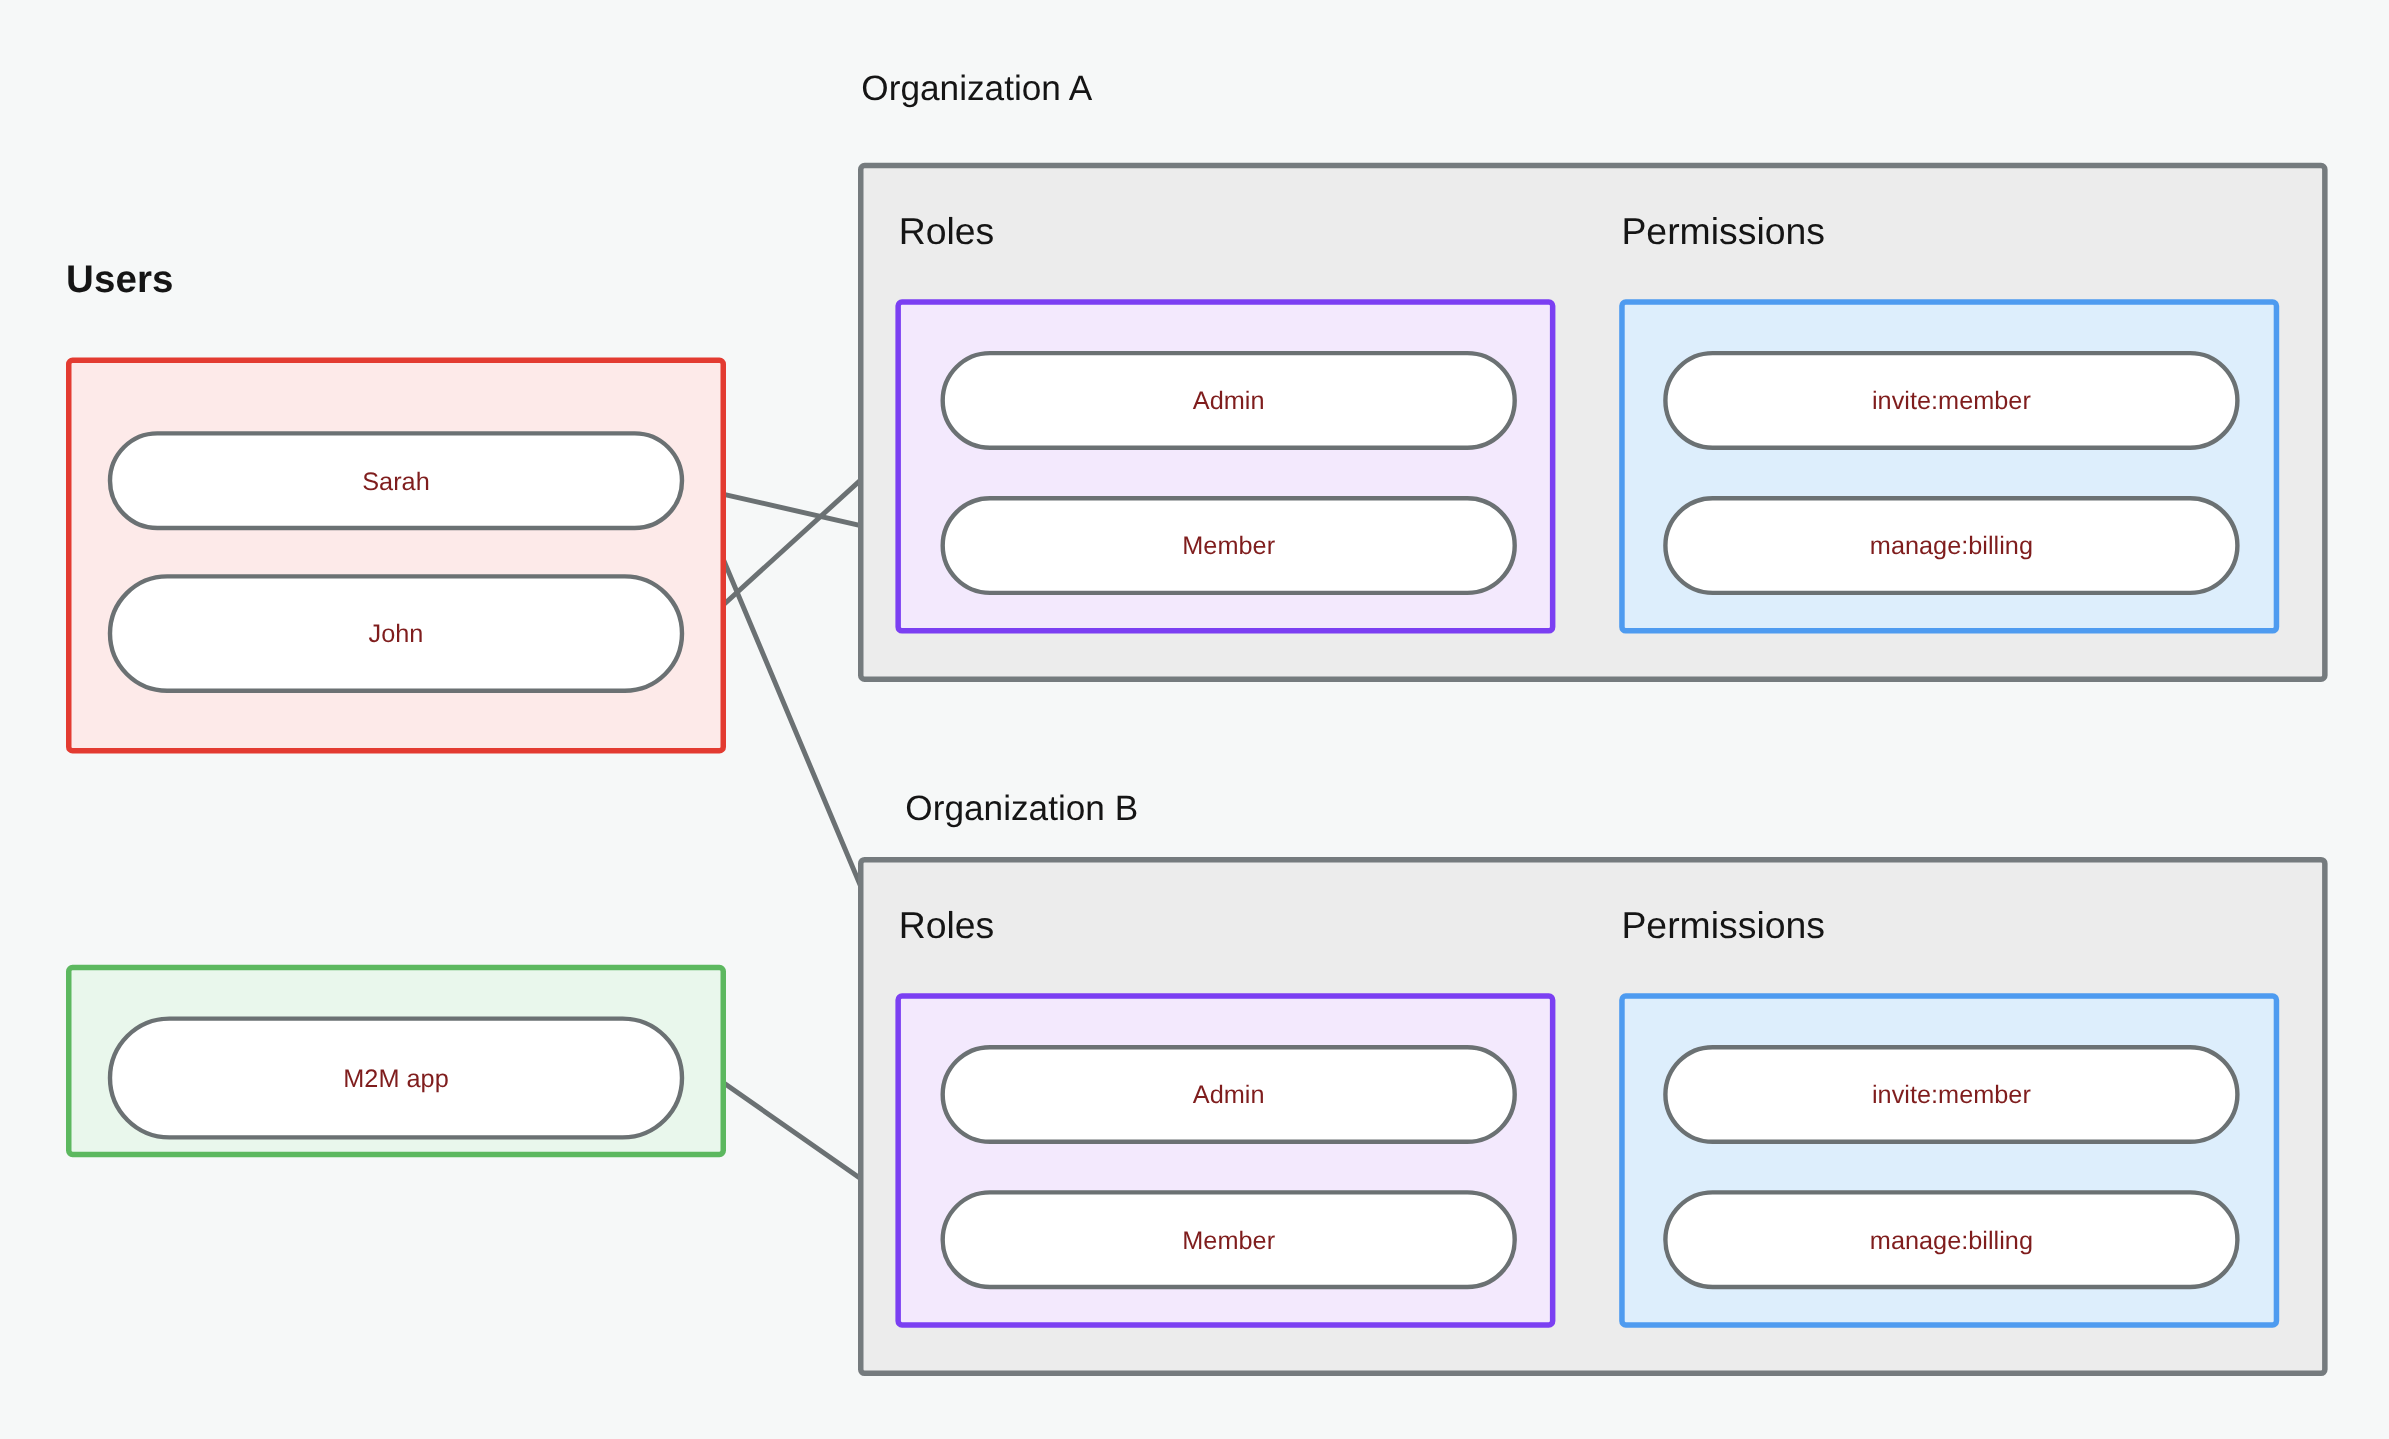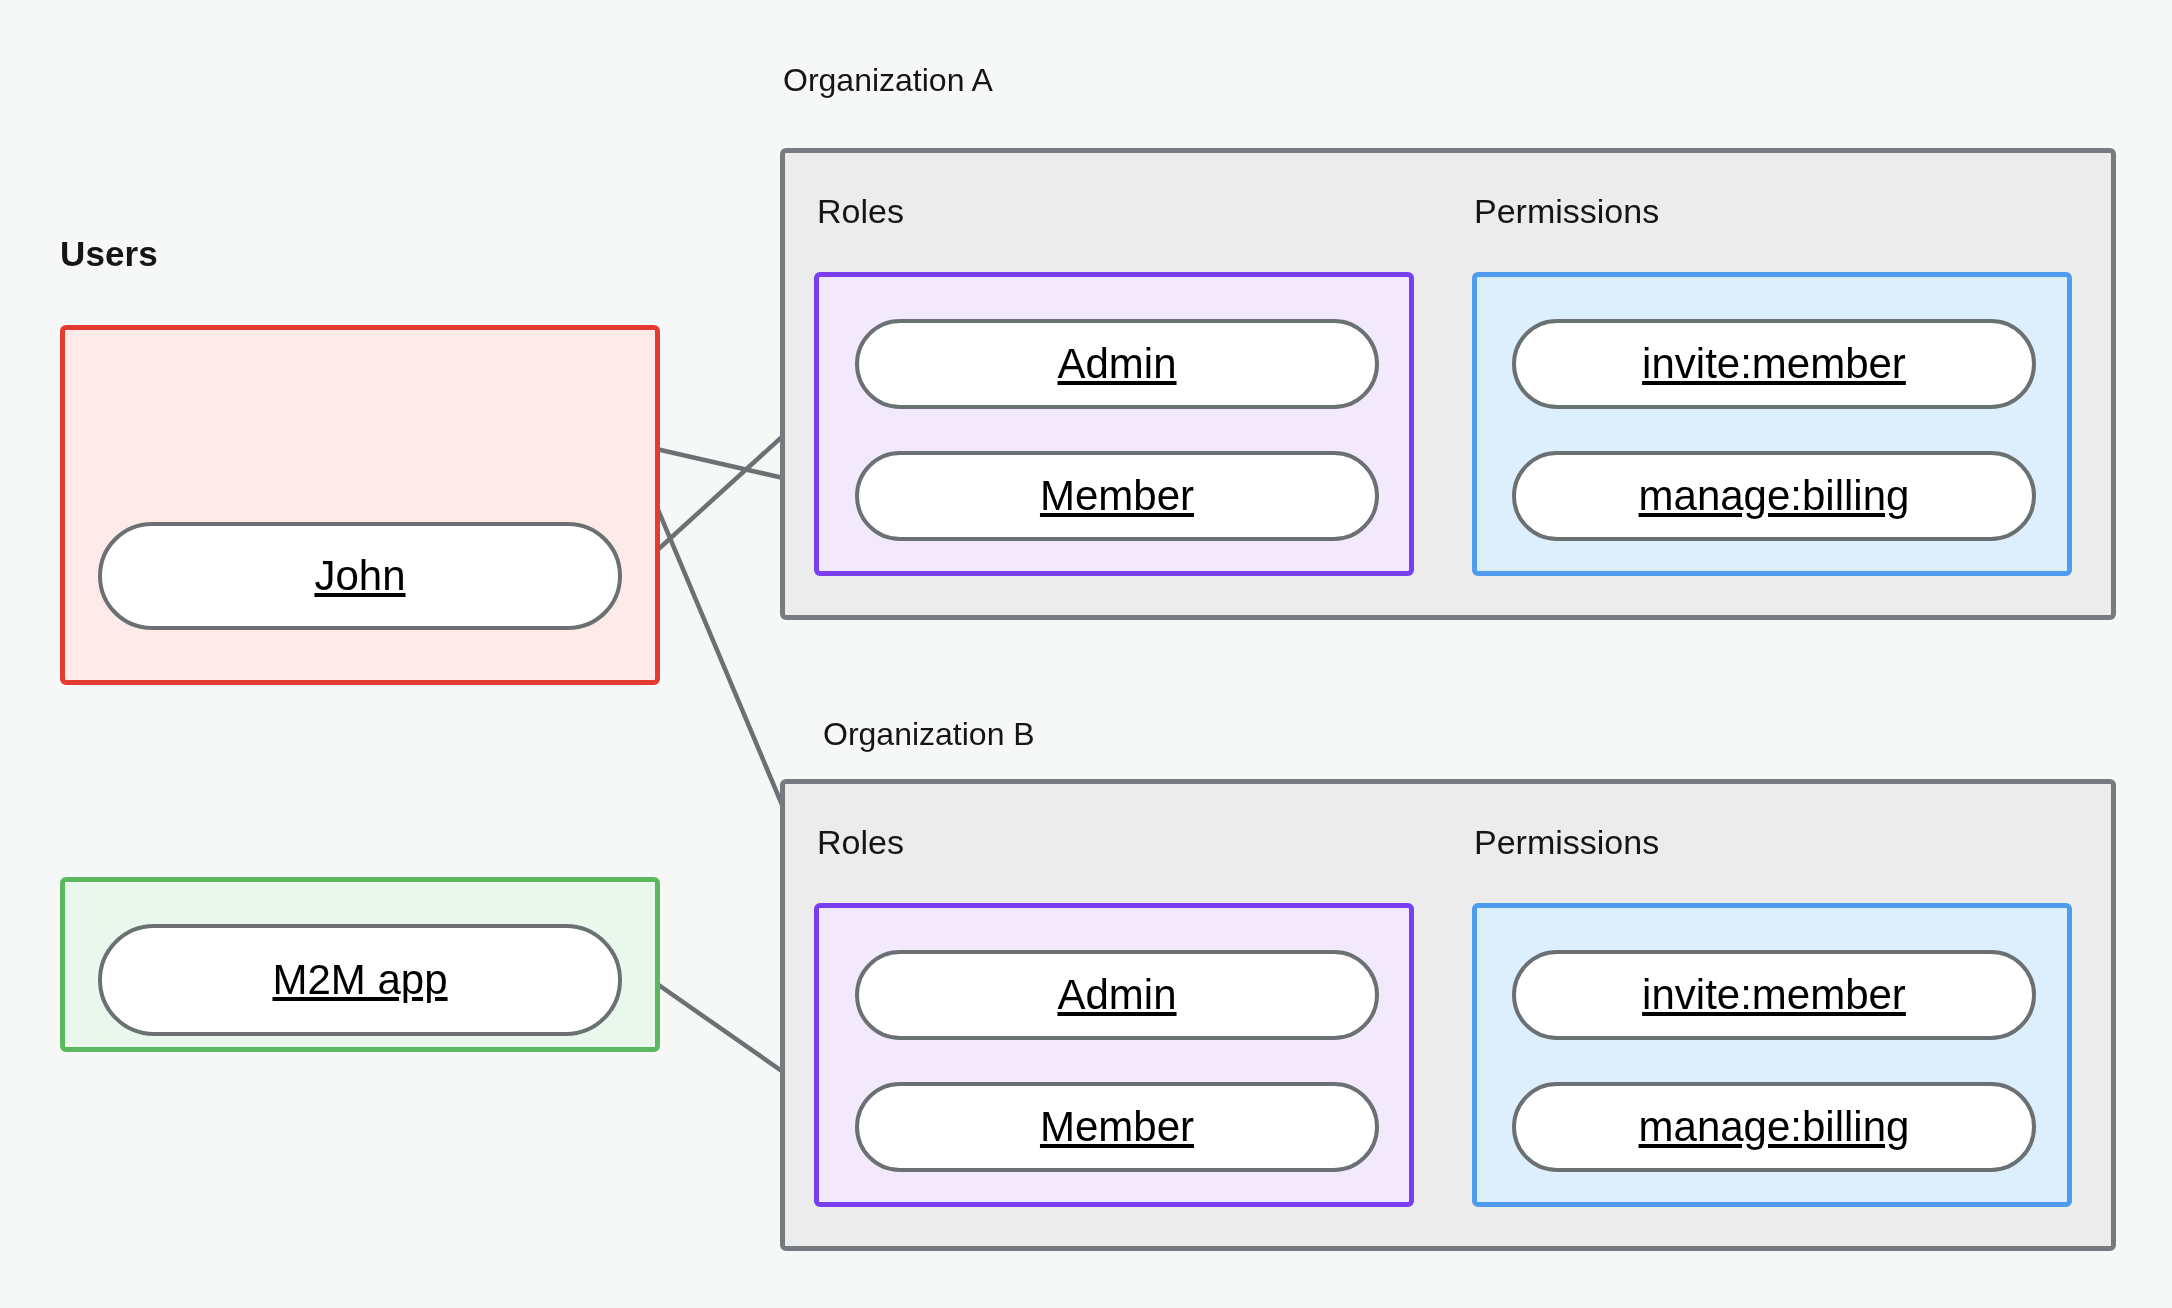--- a/index.html
+++ b/index.html
@@ -89,26 +89,25 @@
   
   .node {
     position: absolute;
     box-sizing: border-box;
     background: #ffffff;
     border: 4px solid #6b7173;
     border-radius: 999px;
     display: flex;
     align-items: center;
     justify-content: center;
-    font-size: 42px;
+    font-size: 23px;
     font-weight: 400;
-    color: #000000;
+    color: #7f1d1d;
     z-index: 30;
     white-space: nowrap;
-    text-decoration: underline;
   }
 </style>
 </head>
 <body>
 
 <div id="stage">
 
   <svg id="edges" viewBox="0 0 2172 1308" width="2172" height="1308">
     <g fill="none" stroke="#6b7173" stroke-width="4.5" stroke-linecap="round">
 
@@ -142,20 +141,21 @@
       <circle cx="862" cy="1127" r="11"></circle>
       <circle cx="1510" cy="995" r="11"></circle>
       <circle cx="1510" cy="1127" r="11"></circle>
     </g>
   </svg>
 
   <div class="group-label" style="left:60px; top:234px;">Users</div>
 
   <div class="container cont-users" style="left:60px; top:325px; width:600px; height:360px;"></div>
 
+  <div class="node" style="left:98px; top:392px; width:524px; height:90px;">Sarah</div>
 
   <div class="node" style="left:98px; top:522px; width:524px; height:108px;">John</div>
 
 
   <div class="container cont-m2m" style="left:60px; top:877px; width:600px; height:175px;"></div>
 
   <div class="node" style="left:98px; top:924px; width:524px; height:112px;">M2M app</div>
 
   <div class="org-label" style="left:783px; top:62px;">Organization A</div>
 

